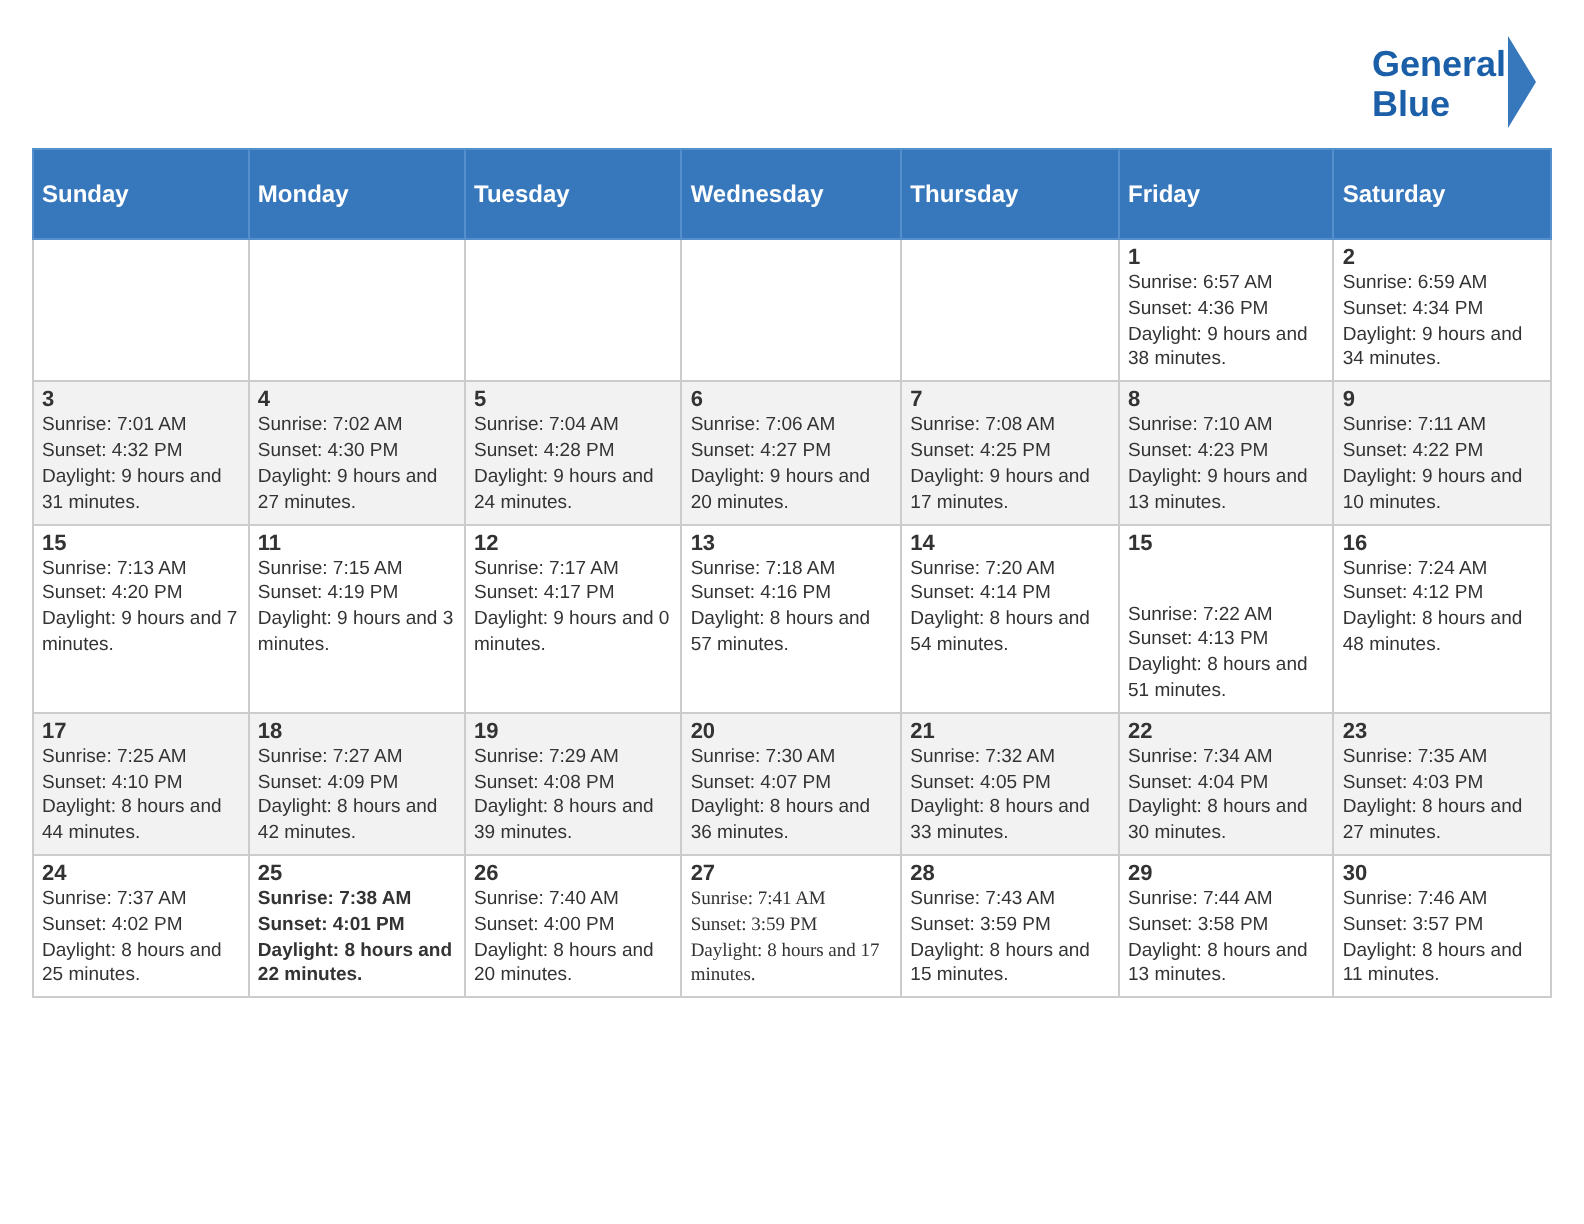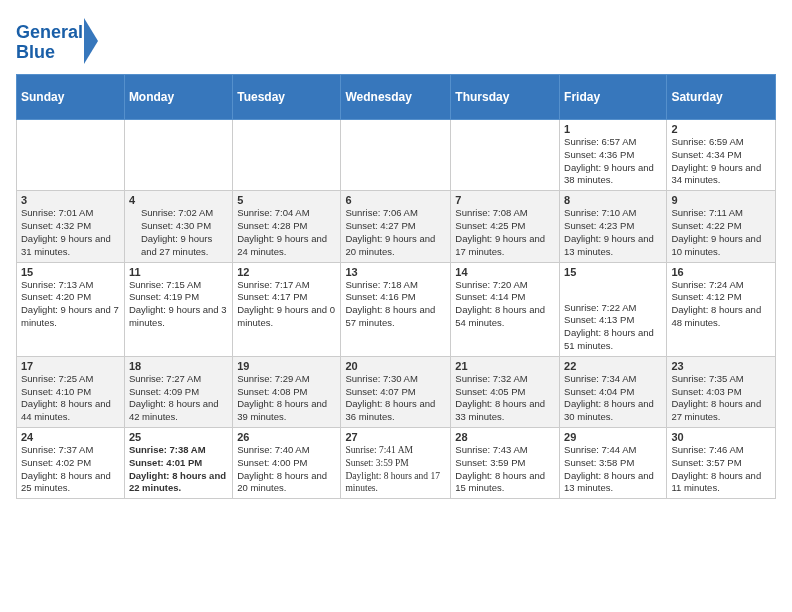--- a/index.html
+++ b/index.html
@@ -6,21 +6,21 @@
     body {
       font-family: Arial, sans-serif;
       background: #fff;
       width: 792px;
       min-height: 612px;
       padding: 16px;
     }
     .header-area {
       display: flex;
       align-items: flex-start;
-      justify-content: flex-start;
+      justify-content: flex-end;
       margin-bottom: 4px;
     }
     .logo {
       display: flex;
       align-items: center;
       gap: 4px;
     }
     .title-block {
       text-align: right;
     }
@@ -139,21 +139,21 @@
       </tr>
       <tr class="row-2">
         <td>
           <div class="day-number">3</div>
           <div class="day-info" style="white-space: pre-line;">Sunrise: 7:01 AM
 Sunset: 4:32 PM
 Daylight: 9 hours and 31 minutes.</div>
         </td>
         <td>
           <div class="day-number">4</div>
-          <div class="day-info" style="white-space: pre-line; margin-left: 12px;">Sunrise: 7:02 AM
+          <div class="day-info" style="white-space: pre-line;">Sunrise: 7:02 AM
 Sunset: 4:30 PM
 Daylight: 9 hours and 27 minutes.</div>
         </td>
         <td>
           <div class="day-number">5</div>
           <div class="day-info" style="white-space: pre-line;">Sunrise: 7:04 AM
 Sunset: 4:28 PM
 Daylight: 9 hours and 24 minutes.</div>
         </td>
         <td>

